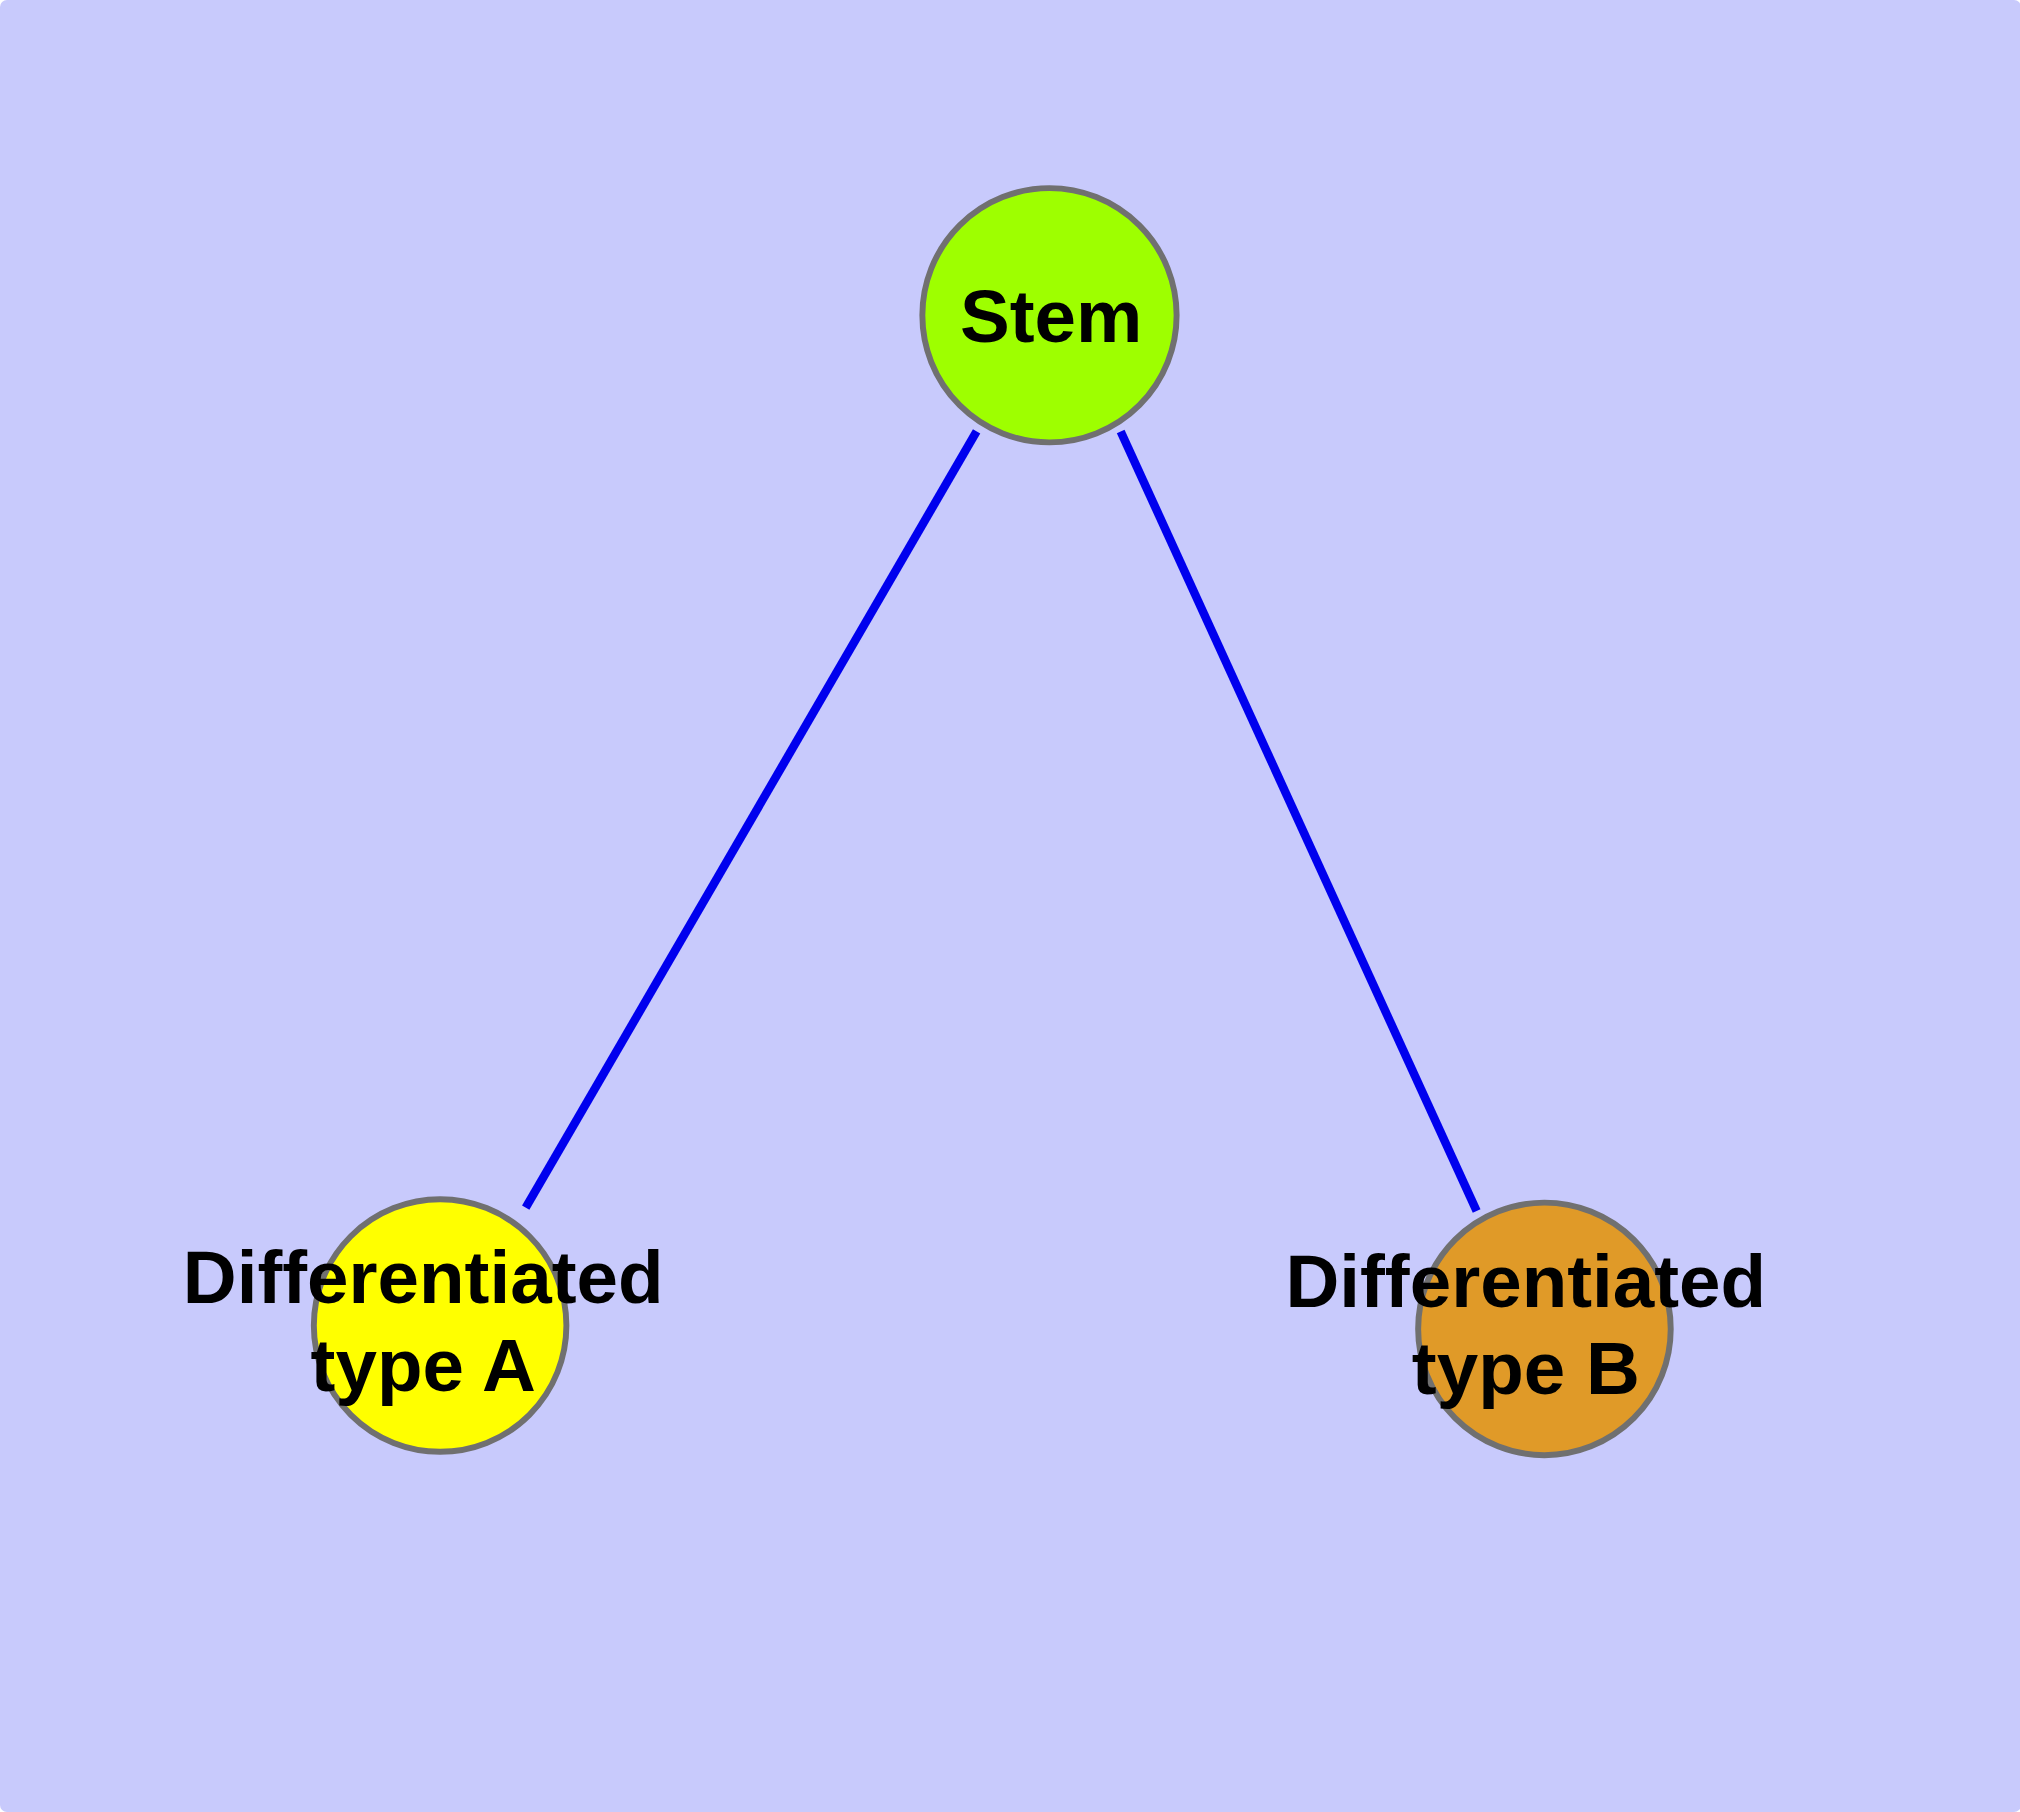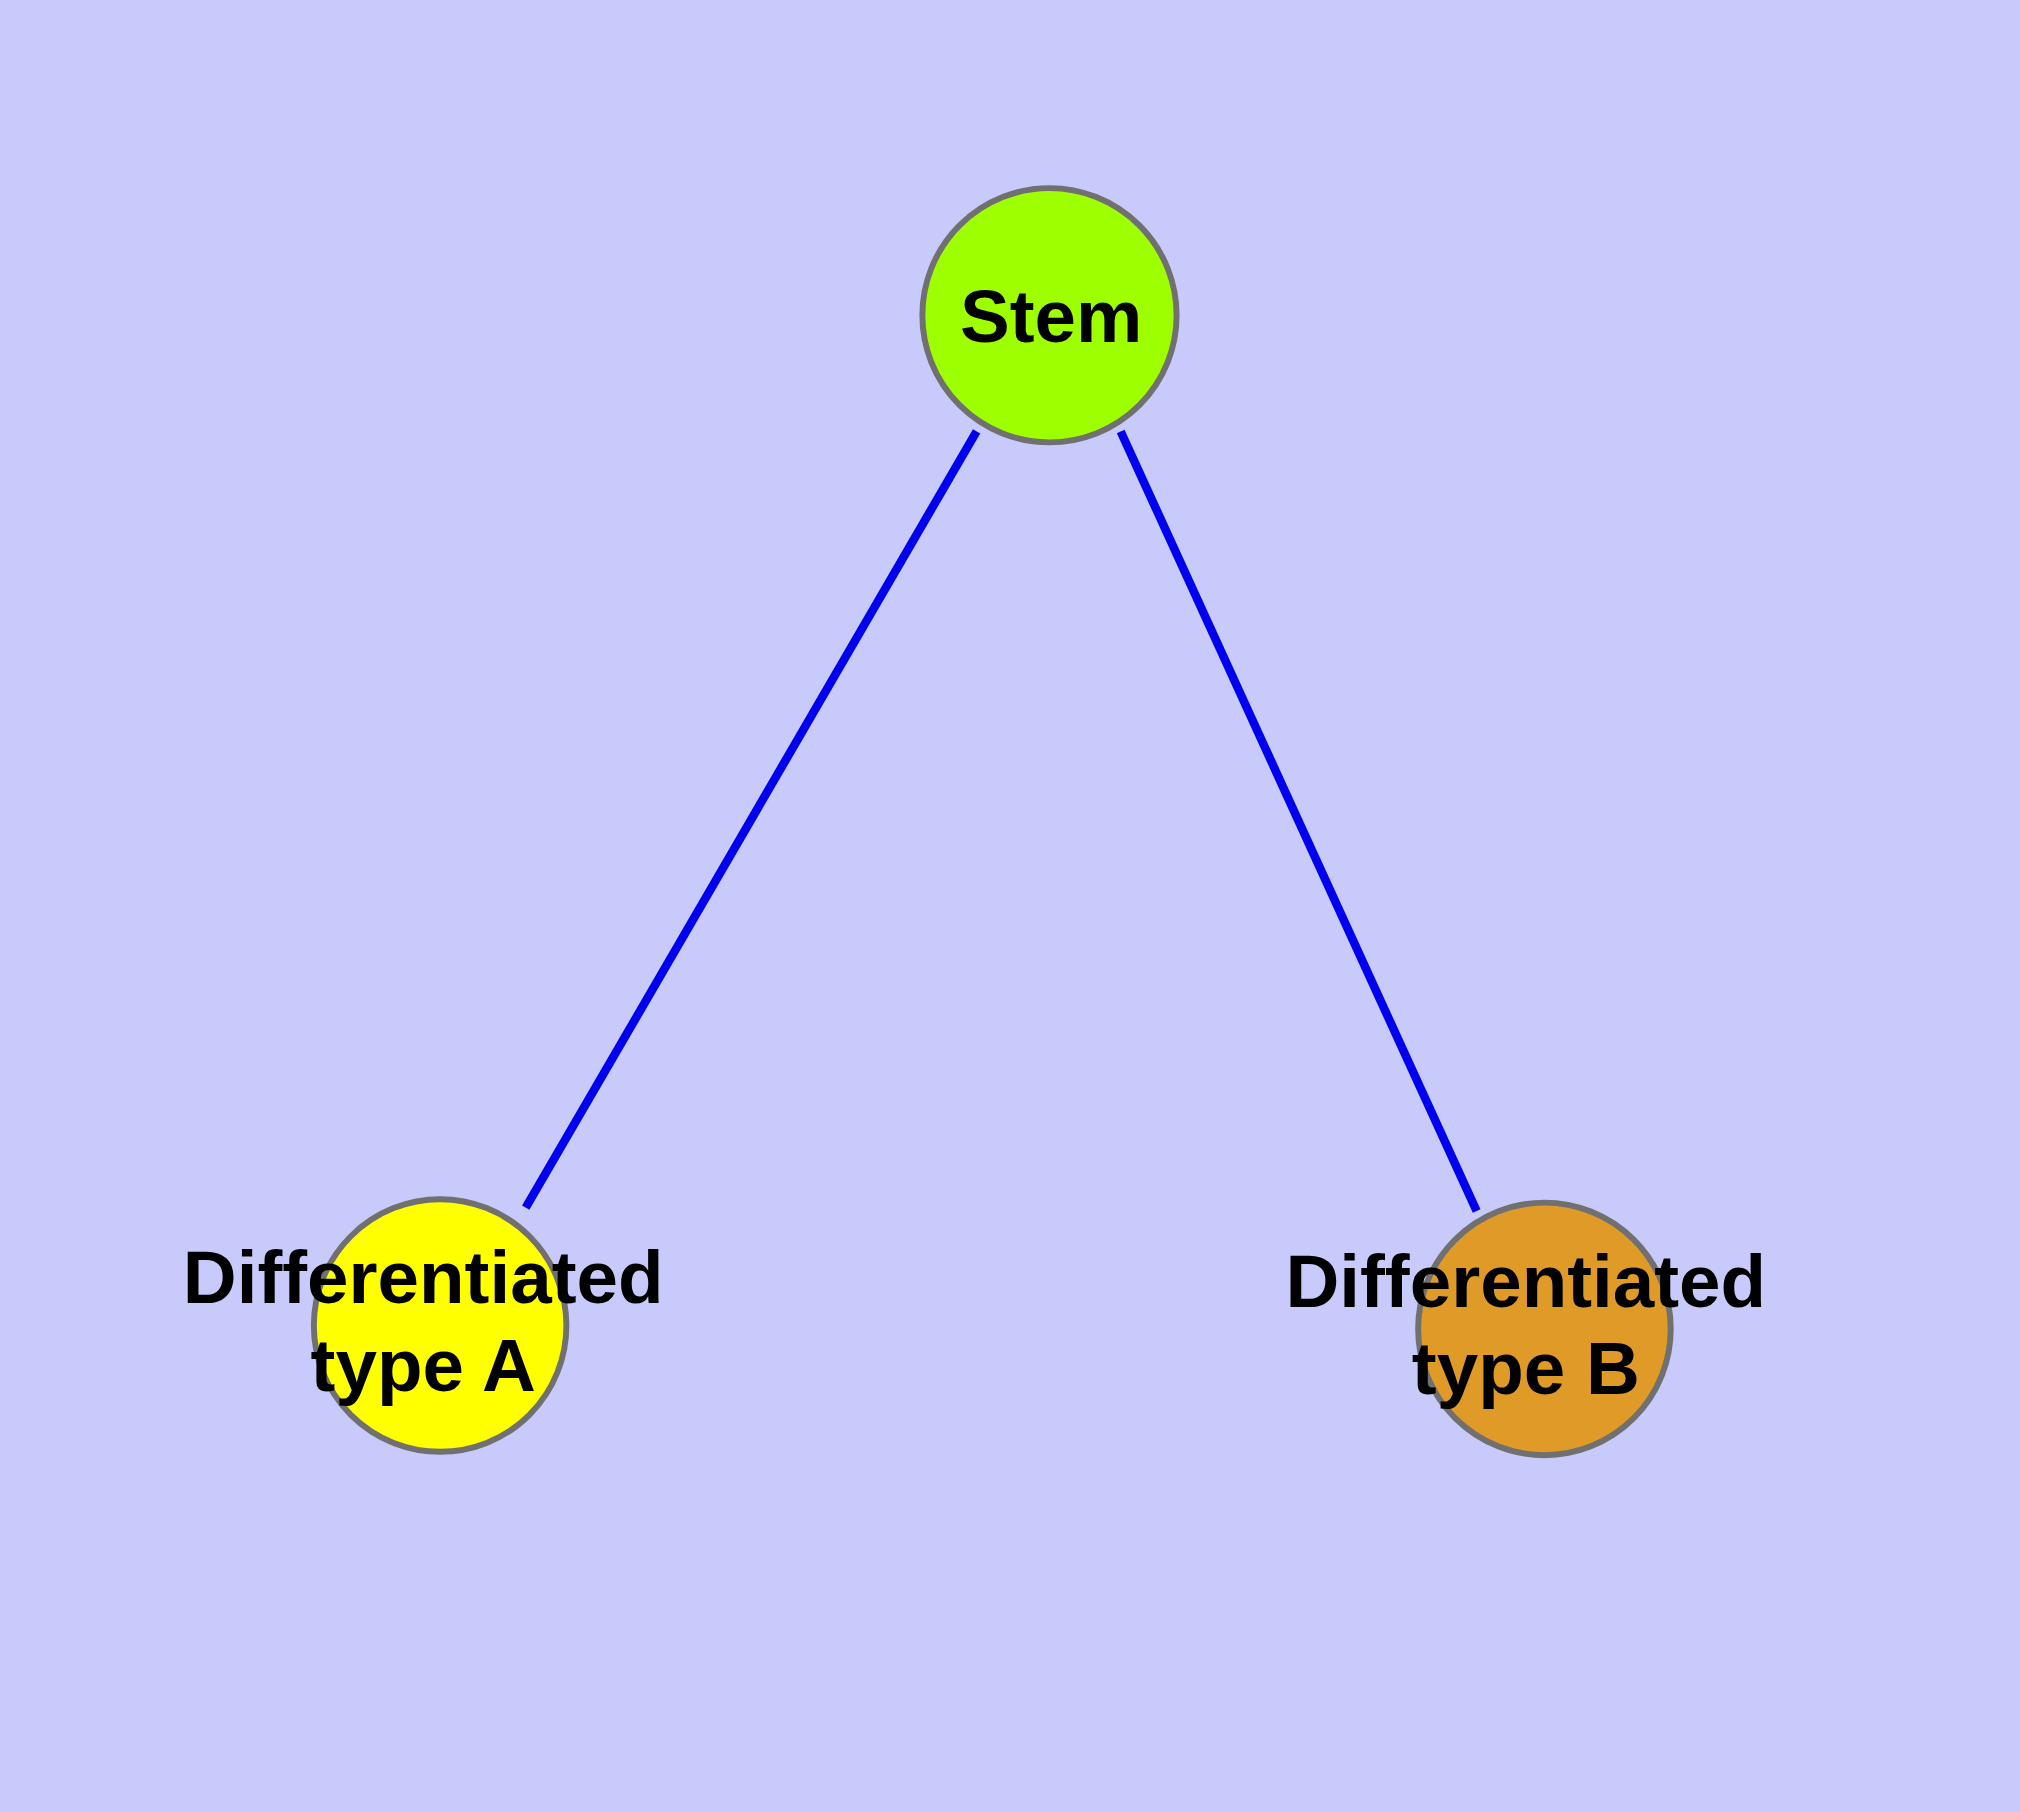--- a/index.html
+++ b/index.html
@@ -31,21 +31,21 @@
     fill: #000000;
     font-family: "Liberation Sans", "DejaVu Sans", sans-serif;
     text-anchor: middle;
     dominant-baseline: auto;
     white-space: pre;
   }
 </style>
 </head>
 <body>
 
-<div id="canvas" style="width: 2021px; height: 1812px;">
+<div id="canvas" style="width: 2021px; height: 1812px; border-radius: 7px;">
 
   <div id="bg-rect" style="background: rgb(200, 202, 252); width: 2021px; height: 1812px;"></div>
 
   <svg id="graph-svg" viewBox="0 0 2384 2138" style="width: 2021px; height: 1812px;">
 
     <g>
       <line class="edge" id="edge0" x1="1152" y1="509" x2="620" y2="1425" stroke="#0000ee" stroke-width="10" stroke-linecap="butt"></line>
       <line class="edge" id="edge1" x1="1322" y1="509" x2="1742" y2="1429" stroke="#0000ee" stroke-width="10" stroke-linecap="butt"></line>
     </g>
 

